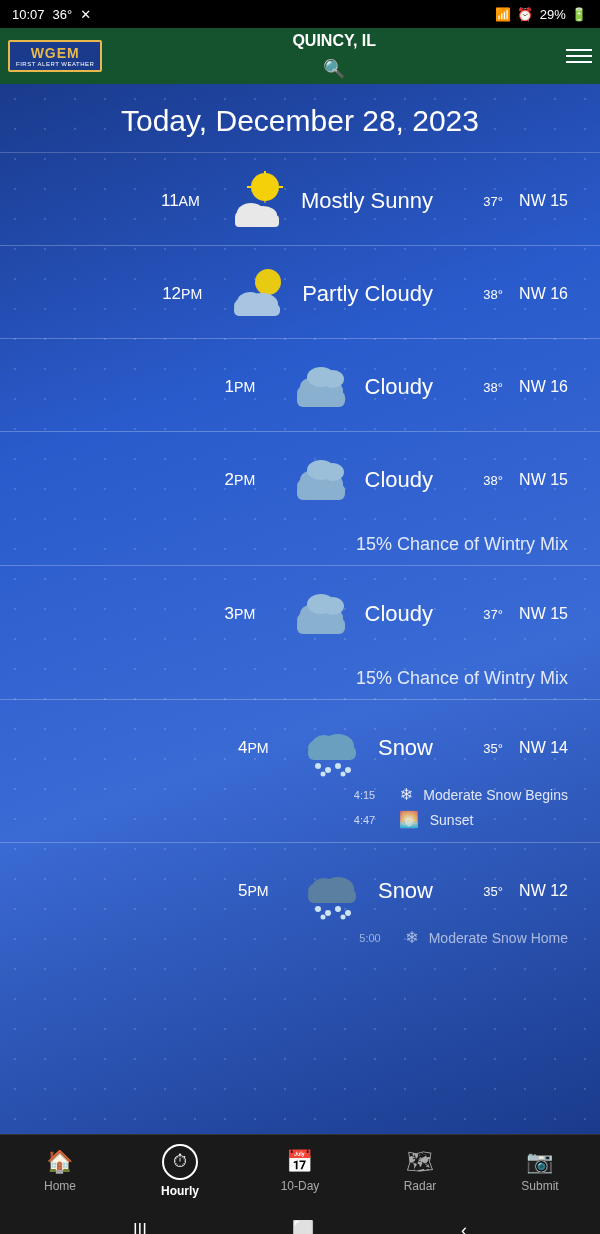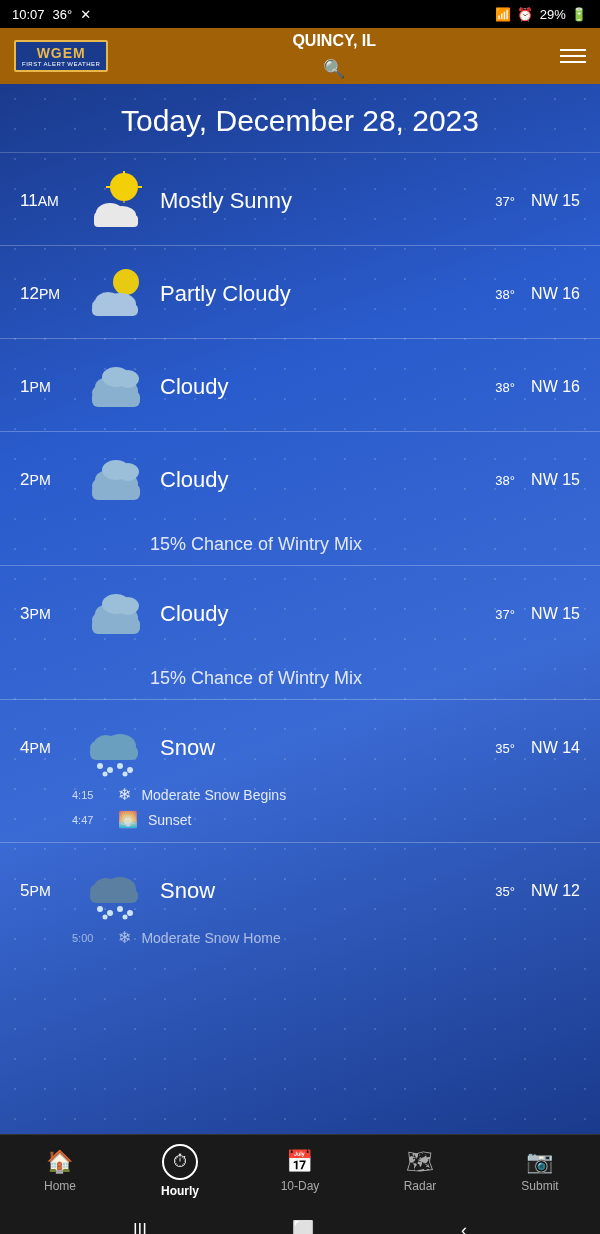--- a/index.html
+++ b/index.html
@@ -20,25 +20,25 @@
       align-items: center;
       padding: 4px 12px;
       font-size: 13px;
       height: 28px;
     }
     .status-left { display: flex; align-items: center; gap: 8px; }
     .status-right { display: flex; align-items: center; gap: 6px; }
 
     
     .top-nav {
-      background: #a16207;
+      background: #14532d;
       display: flex;
       align-items: center;
       justify-content: space-between;
-      padding: 8px 14px;
+      padding: 8px 8px;
       height: 56px;
     }
     .logo-box {
       background: #1a3a8c;
       border: 2px solid #e8b84b;
       padding: 3px 6px;
       display: flex;
       flex-direction: column;
       align-items: center;
       border-radius: 2px;
@@ -83,22 +83,23 @@
       padding: 20px 0 14px;
       border-bottom: 1px solid rgba(255,255,255,0.2);
       position: relative;
     }
 
     
     .weather-row {
       display: flex;
       flex-direction: column;
       border-bottom: 1px solid rgba(255,255,255,0.25);
-      padding: 14px 20px 10px;
+      padding: 14px 32px 10px;
       position: relative;
+      align-items: flex-end;
     }
 
     .weather-row-main {
       display: flex;
       align-items: center;
       gap: 10px;
     }
 
     .time-label {
       color: #fff;

